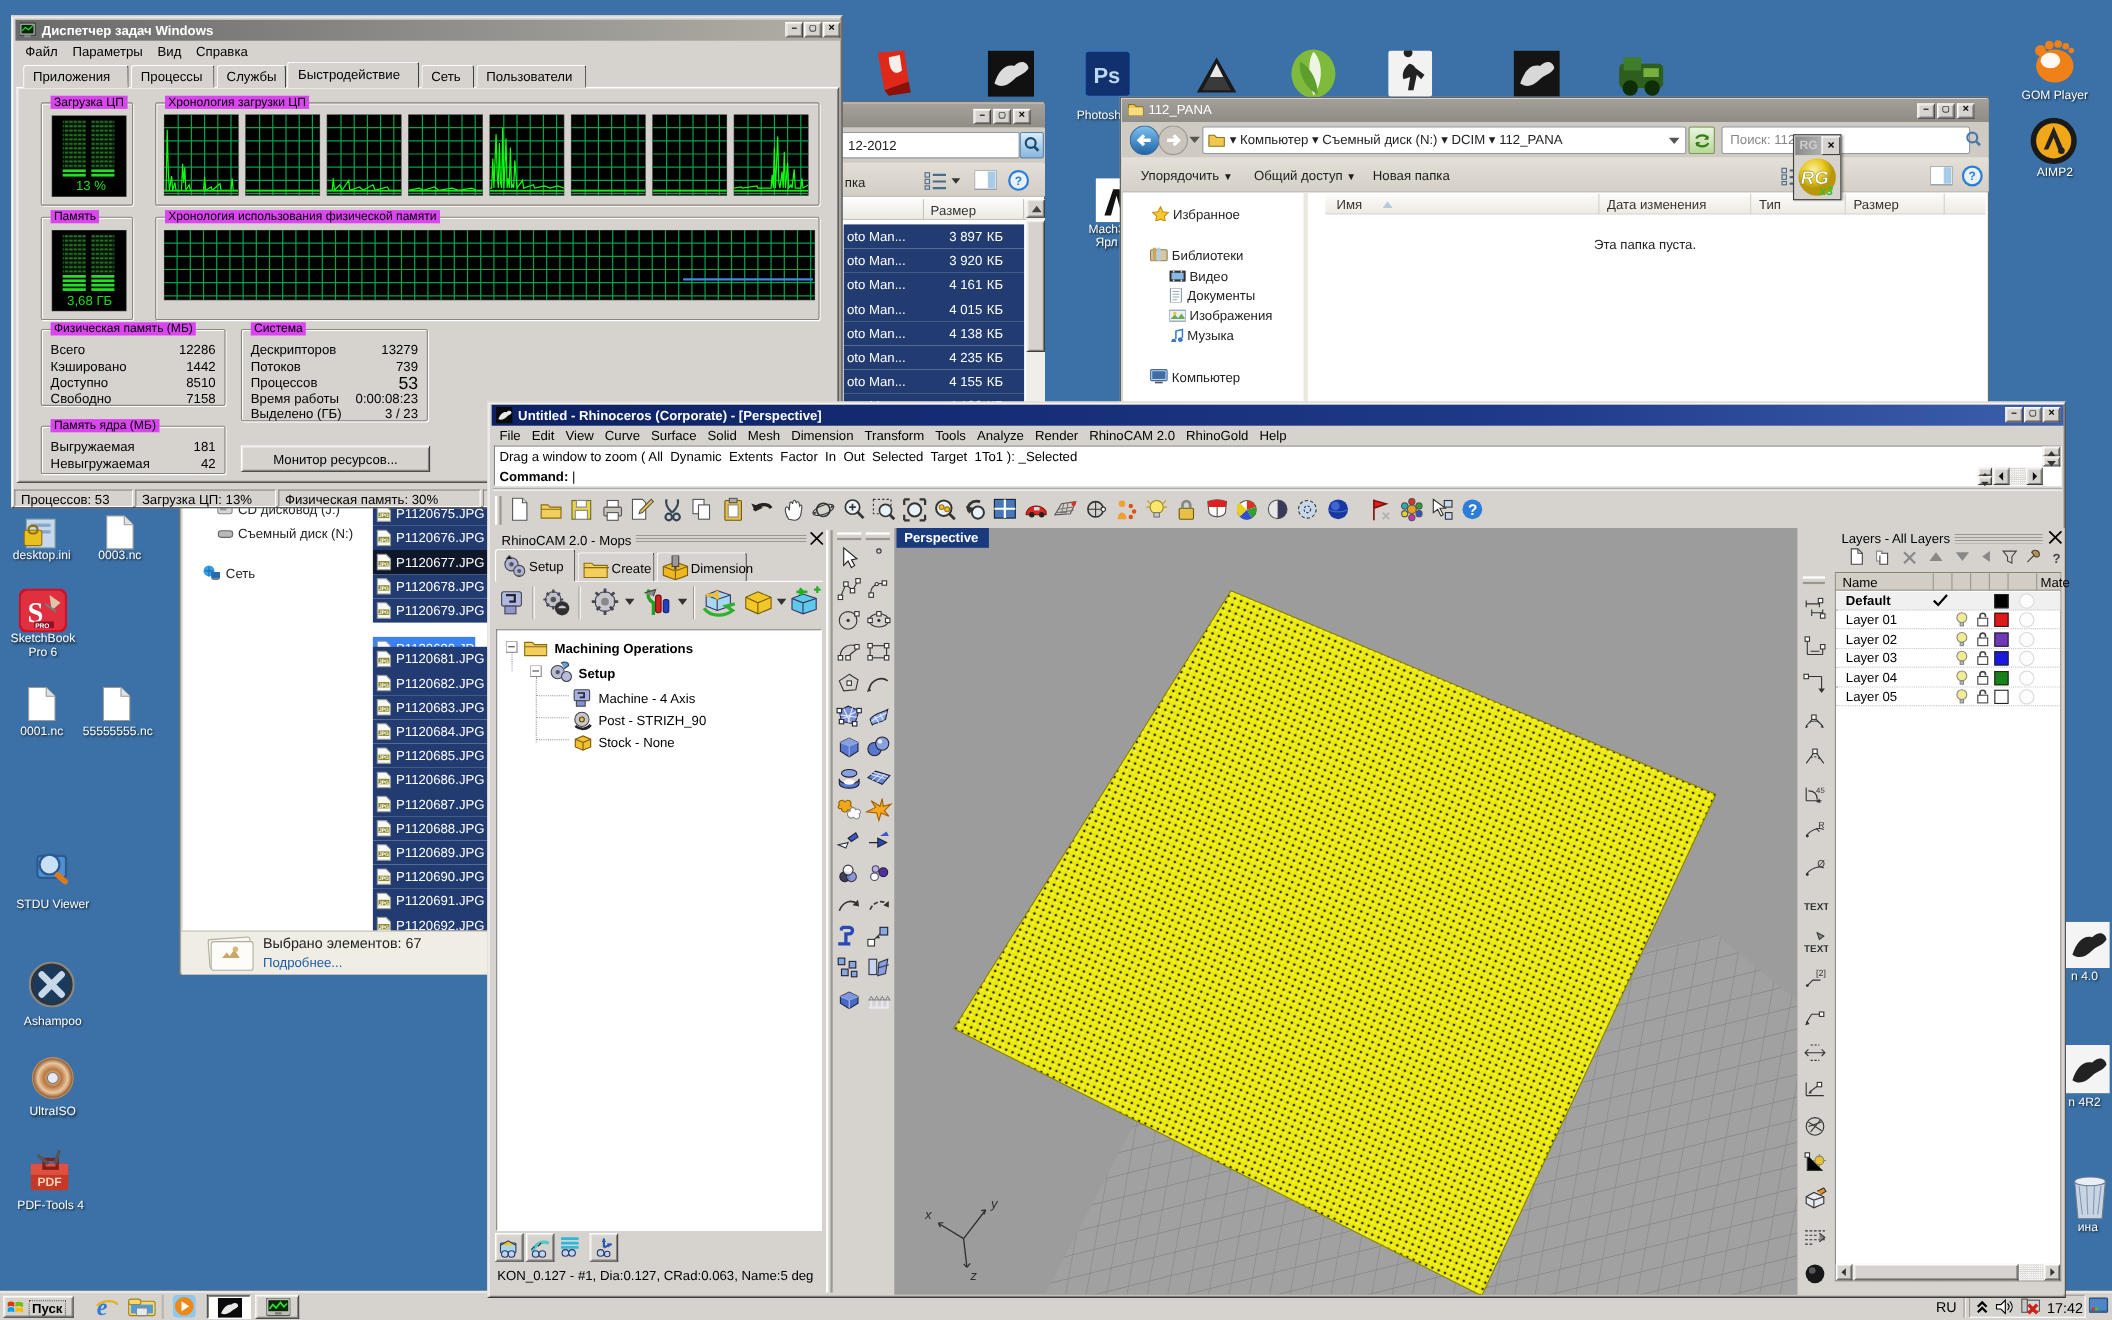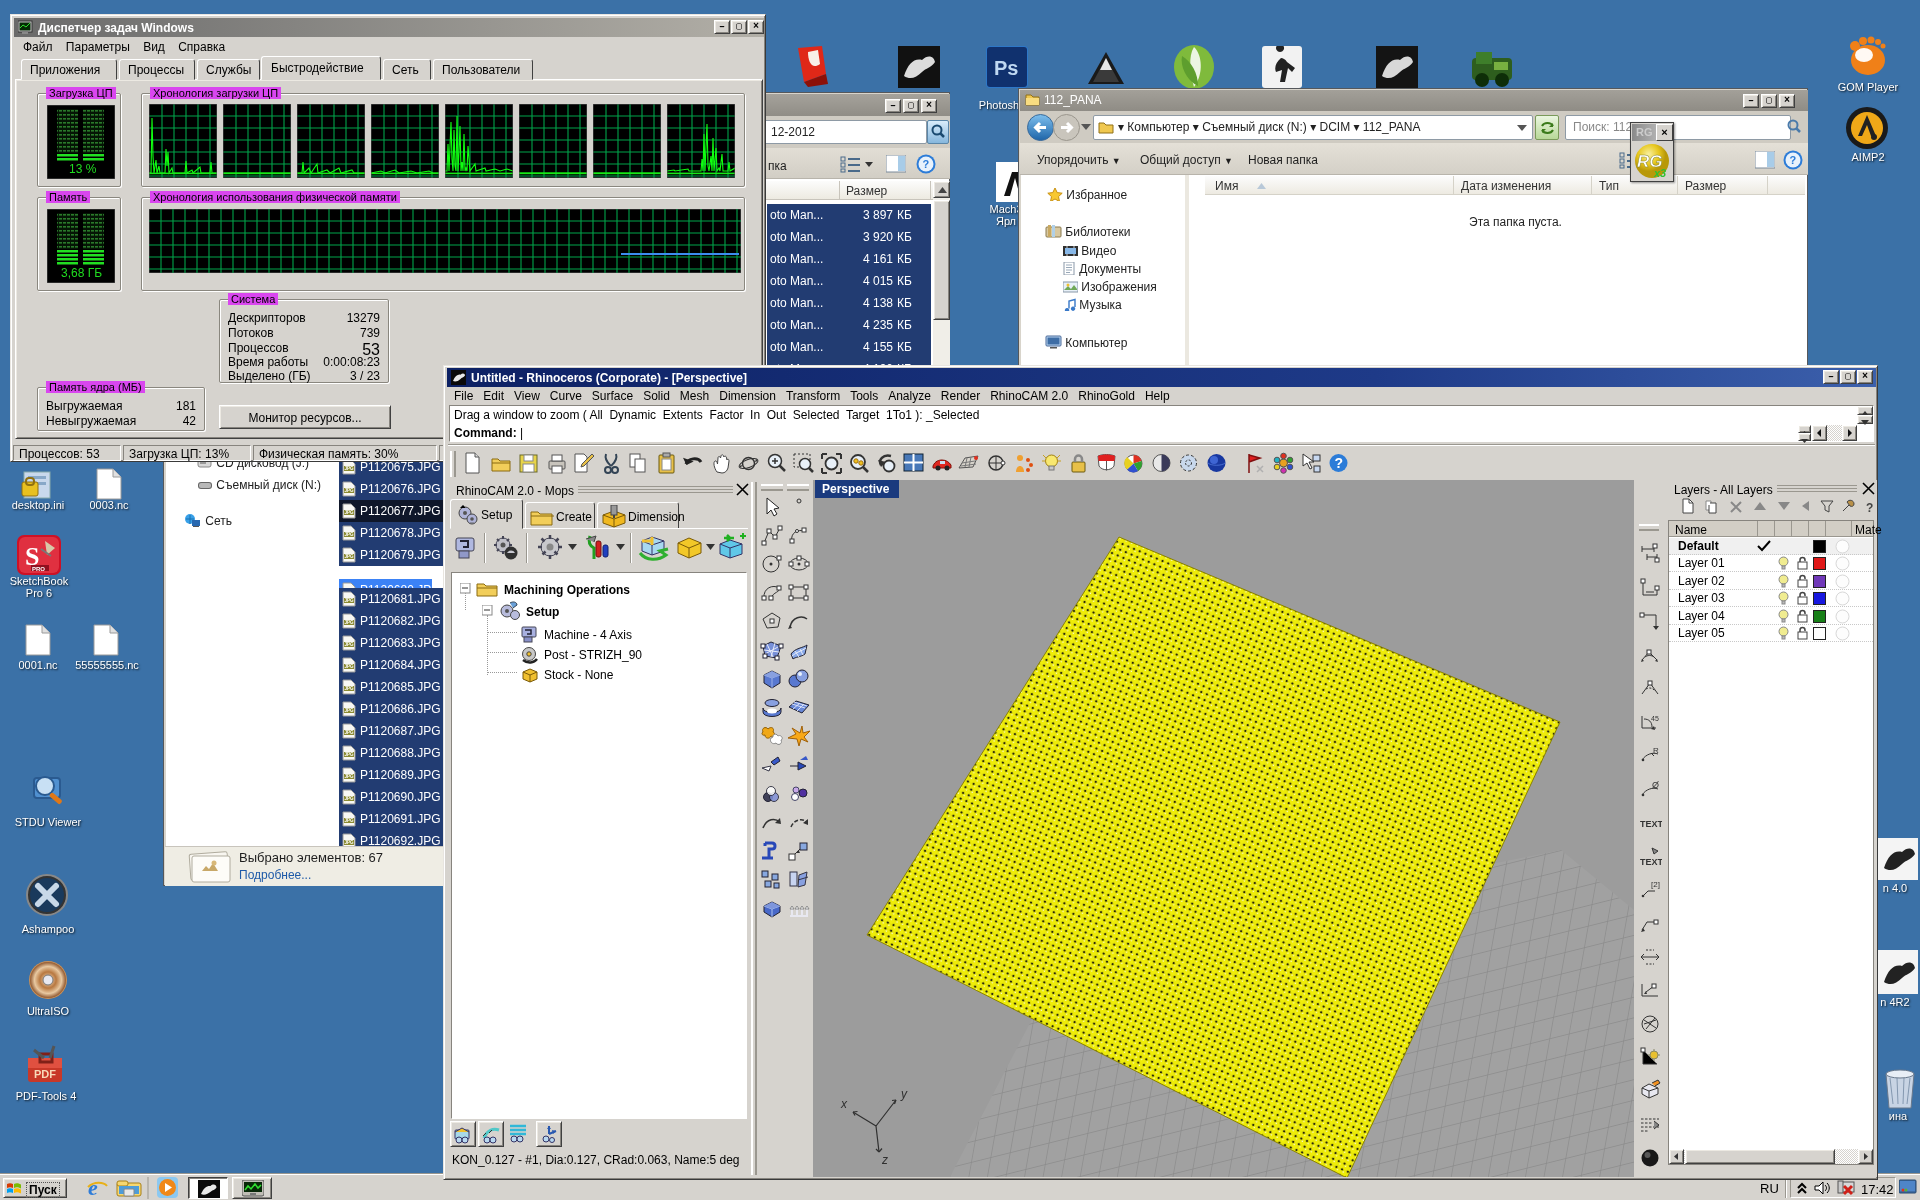--- a/index.html
+++ b/index.html
@@ -610,21 +610,21 @@
     <svg class="a" style="left:238px;top:94px" width="9" height="6">
       <path d="M0 6 L4.5 0 L9 6 Z" fill="#B8C8D8"></path>
     </svg>
   <div class="a" style="left:434px;top:87px;width:1px;height:19px;background:#D5D2C8"></div>
   <div class="a tt" style="left:442px;top:90px;font-size:12px;color:#333">Дата изменения</div>
   <div class="a" style="left:572px;top:87px;width:1px;height:19px;background:#D5D2C8"></div>
   <div class="a tt" style="left:580px;top:90px;font-size:12px;color:#333">Тип</div>
   <div class="a" style="left:658px;top:87px;width:1px;height:19px;background:#D5D2C8"></div>
   <div class="a tt" style="left:666px;top:90px;font-size:12px;color:#333">Размер</div>
   <div class="a" style="left:748px;top:87px;width:1px;height:19px;background:#D5D2C8"></div>
-  <div class="a tt" style="left:450px;top:126px;font-size:12px;color:#222">Эта папка пуста.</div>
+  <div class="a tt" style="left:430px;top:126px;font-size:12px;color:#222">Эта папка пуста.</div>
 </div>
 
 <div class="a" style="left:1630px;top:122px;width:44px;height:60px;background:#D6D3CE;border:1px solid #404040;box-shadow:1px 1px 2px rgba(0,0,0,.4)">
   <div class="a" style="left:1px;top:1px;width:24px;height:17px;background:linear-gradient(90deg,#8A8A8A,#B0B0B0)">
       <span style="position:absolute;left:4px;top:2px;color:#ccc;font-weight:bold;font-size:11px">RG</span>
     </div>
   <div class="a" style="left:25px;top:1px;width:17px;height:17px;background:#D6D3CE;border:1px solid;border-color:#fff #404040 #404040 #fff;font-weight:bold;text-align:center;line-height:15px">×</div>
   <svg class="a" style="left:3px;top:20px" width="37" height="37">
       <circle cx="18" cy="18" r="17" fill="url(#rgg)"></circle>
       <defs>
@@ -917,20 +917,31 @@
         <path d="M528 0 V64"></path>
         <path d="M540 0 V64"></path>
         <path d="M552 0 V64"></path>
         <path d="M564 0 V64"></path>
         <path d="M576 0 V64"></path>
         <path d="M588 0 V64"></path>
       </g>
       <rect x="472" y="44" width="118" height="2" fill="#3C8CF0"></rect>
     </svg>
 
+  <div class="a grp" style="left:26px;top:284px;width:168px;height:70px">
+      <span class="glab">Физическая память (МБ)</span>
+    <div class="a tt" style="left:8px;top:11px;font-size:12px">Всего</div>
+      <div class="a" style="right:8px;top:11px;font-size:12px">12286</div>
+    <div class="a tt" style="left:8px;top:26px;font-size:12px">Кэшировано</div>
+      <div class="a" style="right:8px;top:26px;font-size:12px">1442</div>
+    <div class="a tt" style="left:8px;top:41px;font-size:12px">Доступно</div>
+      <div class="a" style="right:8px;top:41px;font-size:12px">8510</div>
+    <div class="a tt" style="left:8px;top:55px;font-size:12px">Свободно</div>
+      <div class="a" style="right:8px;top:55px;font-size:12px">7158</div>
+  </div>
 
   <div class="a grp" style="left:208px;top:284px;width:170px;height:84px">
       <span class="glab">Система</span>
     <div class="a tt" style="left:8px;top:11px;font-size:12px">Дескрипторов</div>
       <div class="a" style="right:8px;top:11px;font-size:12px">13279</div>
     <div class="a tt" style="left:8px;top:26px;font-size:12px">Потоков</div>
       <div class="a" style="right:8px;top:26px;font-size:12px">739</div>
     <div class="a tt" style="left:8px;top:41px;font-size:12px">Процессов</div>
       <div class="a" style="right:8px;top:41px;font-size:16px">53</div>
     <div class="a tt" style="left:8px;top:55px;font-size:12px">Время работы</div>

